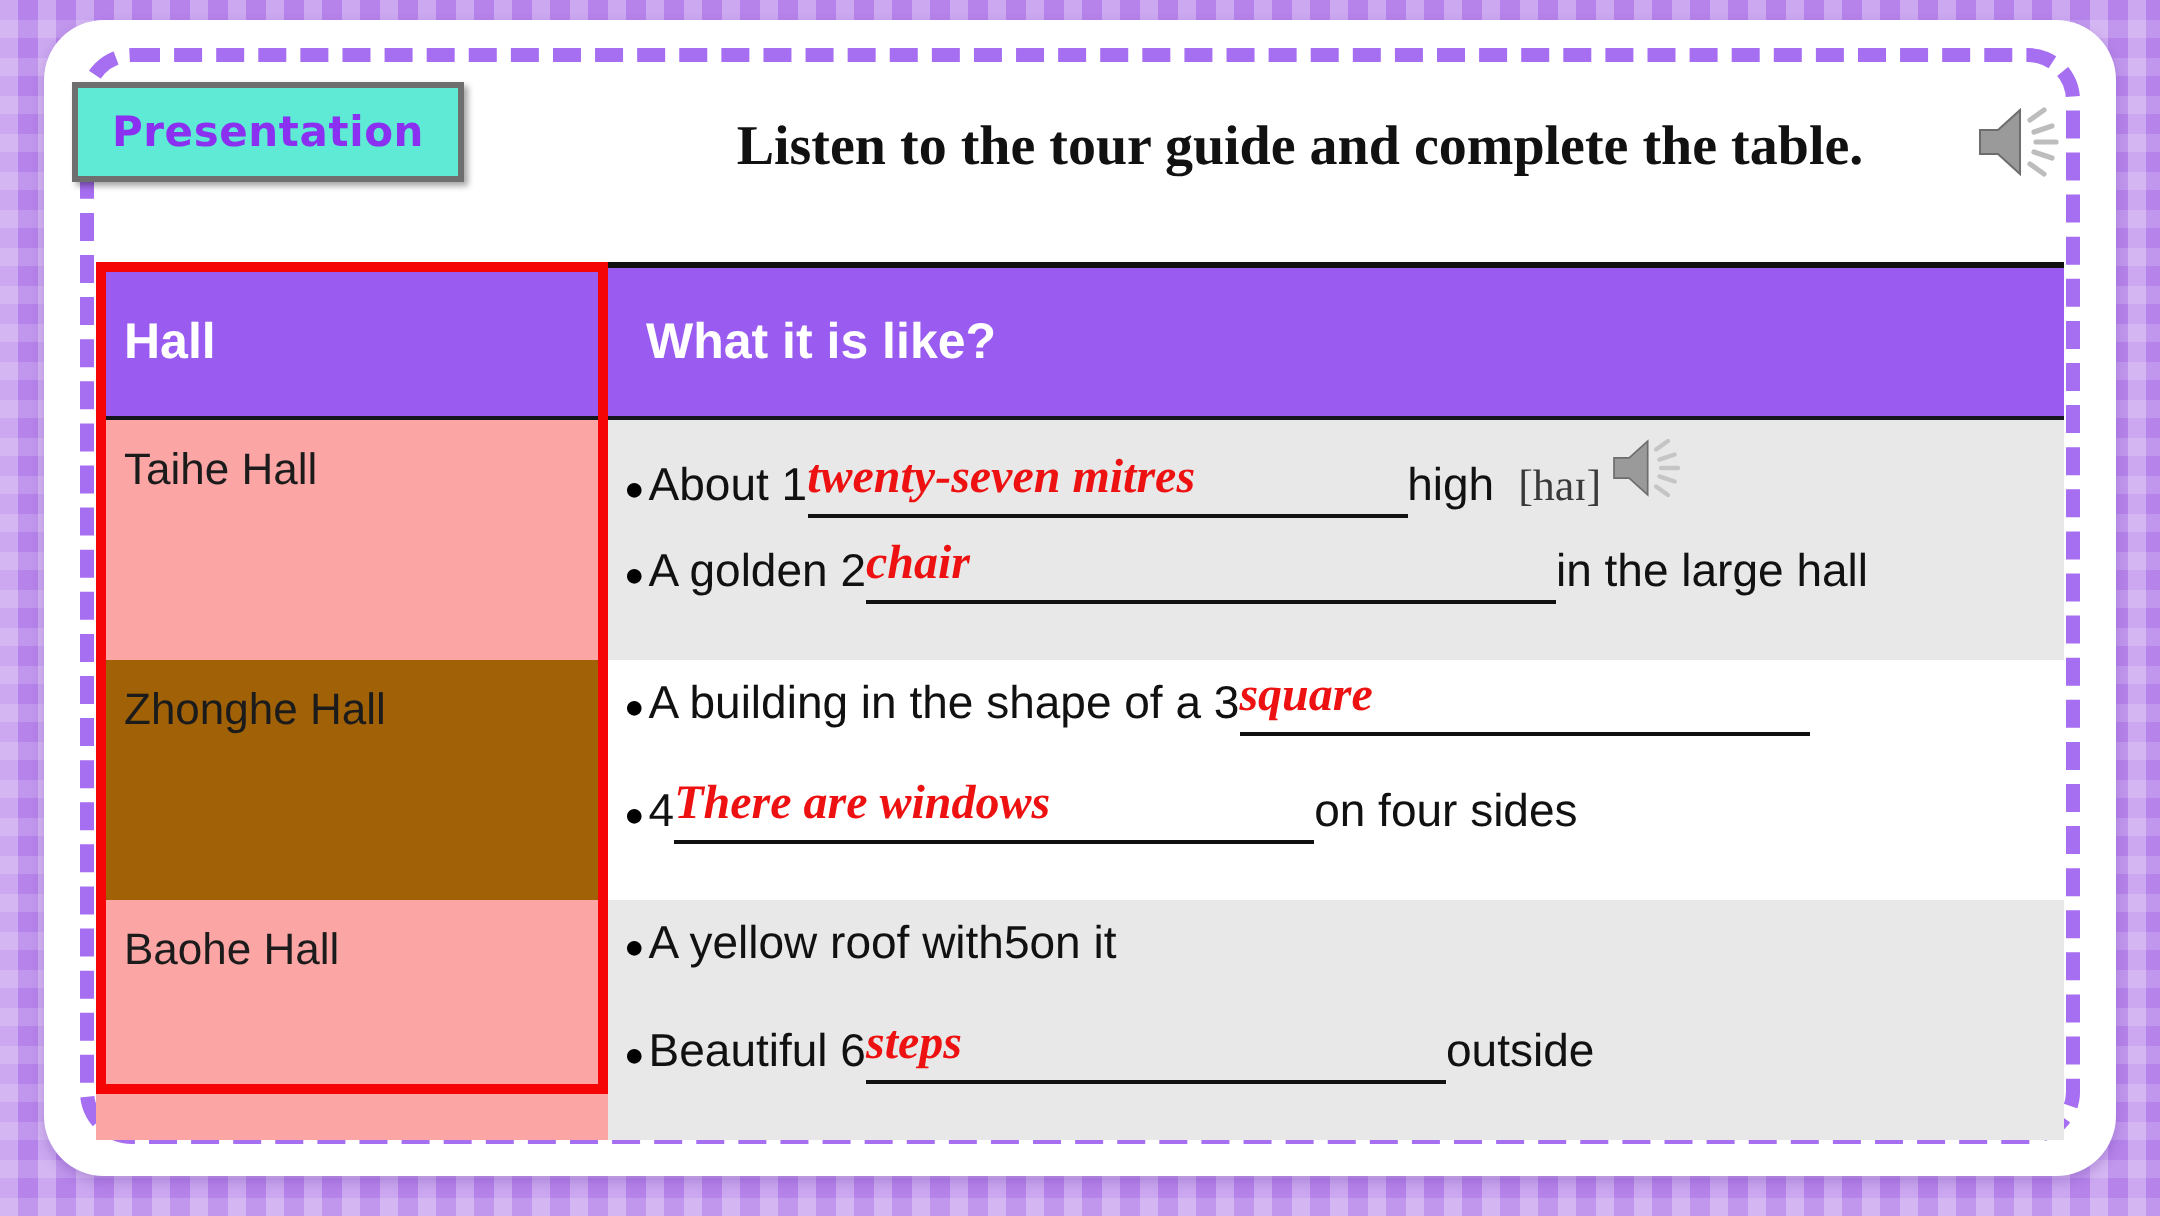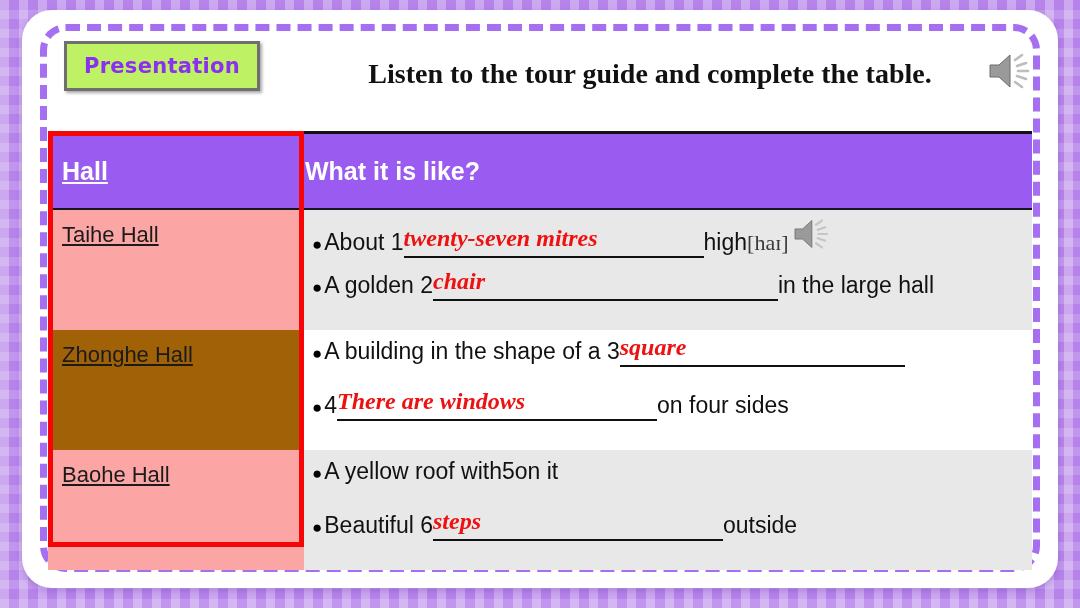--- a/index.html
+++ b/index.html
@@ -32,22 +32,22 @@
   
   .dashed-frame{
     position:absolute;left:40px;top:24px;width:1000px;height:548px;
     border:7px dashed #a66ef0;border-radius:26px;
     box-sizing:border-box;
     pointer-events:none;
   }
 
   
   .pres-tag{
-    position:absolute;left:64px;top:41px;width:190px;height:44px;
-    background:#bef264;border:3px solid #6f6f6f;
+    position:absolute;left:36px;top:41px;width:190px;height:44px;
+    background:#5eead4;border:3px solid #6f6f6f;
     box-shadow:2px 2px 3px rgba(0,0,0,0.35);
     display:flex;align-items:center;justify-content:center;
   }
   .pres-tag span{
     color:#8b2ff0;font-weight:bold;font-size:21px;letter-spacing:0.3px;
     font-family:"DejaVu Sans", sans-serif;
   }
 
   
   .main-title{
@@ -63,32 +63,32 @@
   .spk-title{position:absolute;left:986px;top:52px;}
   .spk-inline{vertical-align:-6px;margin-left:2px;}
 
   
   .tbl{
     position:absolute;left:48px;top:131px;width:984px;height:437px;
     border-top:3px solid #111;border-bottom:4px solid #111;
     box-sizing:border-box;
   }
   .trow{display:flex;width:100%;box-sizing:border-box;}
-  .c-left{width:256px;flex:0 0 256px;box-sizing:border-box;text-decoration:underline;}
+  .c-left{width:256px;flex:0 0 256px;box-sizing:border-box;}
   .c-right{flex:1 1 auto;box-sizing:border-box;}
 
   .hdr{height:76px;background:#9a5cf0;}
   .hdr .c-left,.hdr .c-right{
     display:flex;align-items:center;
     color:#ffffff;font-weight:bold;font-size:25px;
     border-bottom:2px solid #16161e;
     box-sizing:border-box;
   }
   .hdr .c-left{padding-left:14px;}
-  .hdr .c-right{padding-left:1px;}
+  .hdr .c-right{padding-left:19px;}
 
   .body-row{height:120px;}
   .body-row.shade{background:#fca5a5;}
   .body-row.plain{background:#a16207;}
   .body-row .c-left{
     display:flex;align-items:flex-start;padding:12px 0 0 14px;
     font-size:22px;color:#1b1b1b;
   }
   .body-row .c-right{
     display:flex;flex-direction:column;justify-content:flex-start;
@@ -121,21 +121,21 @@
   }
   .b-w1{width:300px;}
   .b-w2{width:345px;}
   .b-w3{width:285px;}
   .b-w4{width:320px;}
   .b-w5{width:245px;}
   .b-w6{width:290px;}
 
   .phon{
     font-family:"Liberation Serif", serif;
-    font-size:22px;color:#3a3a3a;
+    font-size:22px;color:#3a3a3a;margin-left:12px;
   }
 
   
   .red-box{
     position:absolute;left:48px;top:131px;width:256px;height:416px;
     border:5px solid #f50505;box-sizing:border-box;
     pointer-events:none;
   }
 </style>
 </head>

